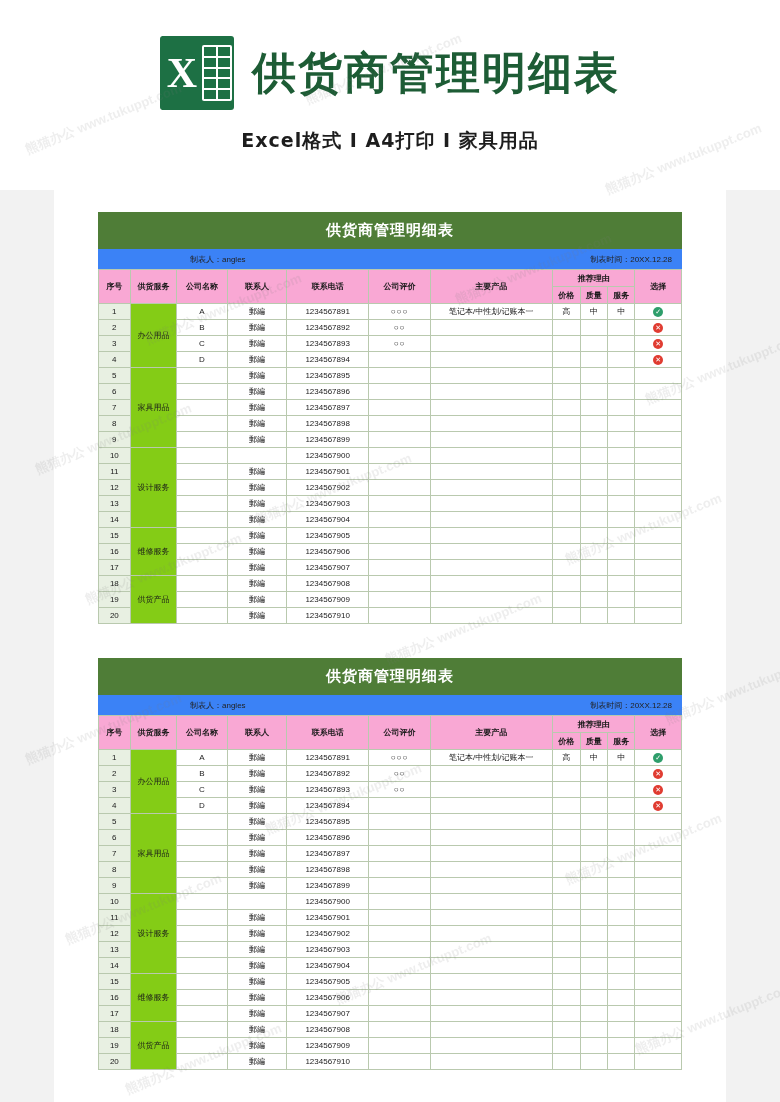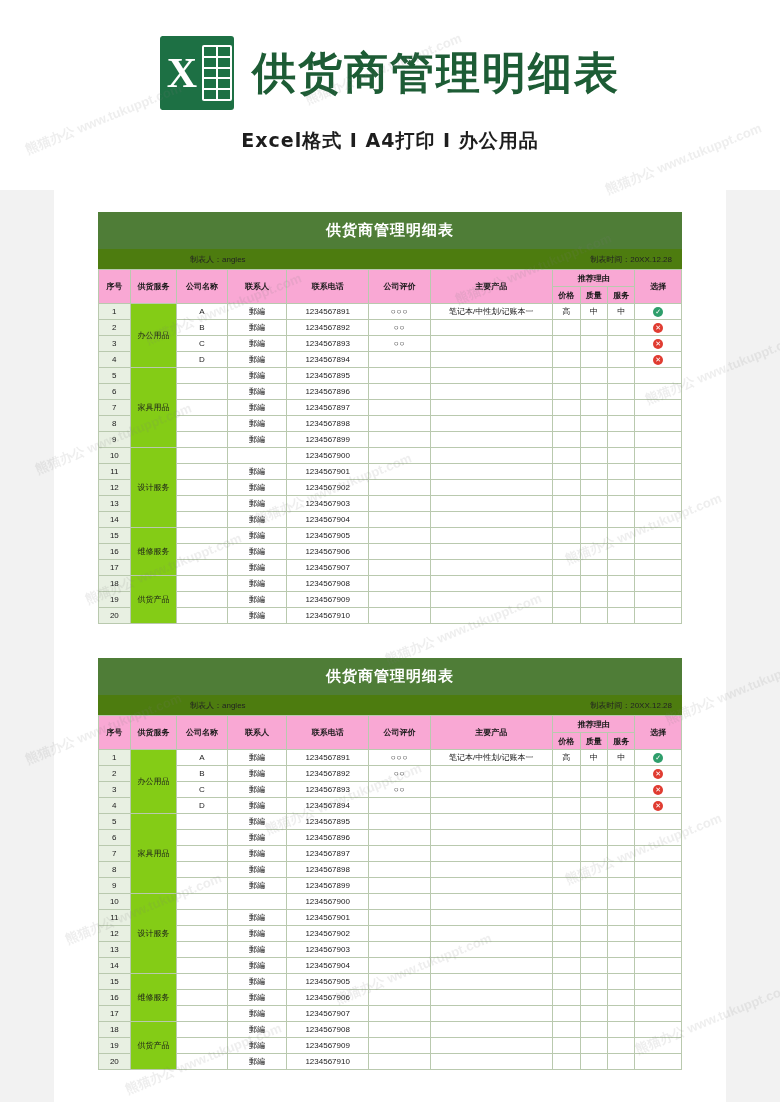--- a/index.html
+++ b/index.html
@@ -102,21 +102,21 @@
     font-weight: bold;
     padding: 9px 0;
     letter-spacing: 1px;
   }
   .meta-row {
     display: flex;
     justify-content: space-between;
     font-size: 8px;
     color: #222;
     padding: 5px 6px 4px 6px;
-    background: #4d7c0f;
+    background: #3b82f6;
   }
   .meta-left { margin-left: 86px; }
   .meta-right { margin-right: 4px; }
 
   table.grid-table {
     border-collapse: collapse;
     width: 100%;
     table-layout: fixed;
   }
   table.grid-table th,
@@ -190,21 +190,21 @@
             <i></i>
             <i></i>
             <i></i>
             <i></i>
             <i></i>
             <i></i>
         </div>
       </div>
       <div class="banner-title">供货商管理明细表</div>
     </div>
-    <div class="banner-sub">Excel格式 Ⅰ A4打印 Ⅰ 办公用品</div>
+    <div class="banner-sub">Excel格式 Ⅰ A4打印 Ⅰ 家具用品</div>
   </div>
 
   <div class="paper">
 
     <div class="sheet">
       <div class="sheet-title">供货商管理明细表</div>
       <div class="meta-row">
         <span class="meta-left">制表人：angles</span>
         <span class="meta-right">制表时间：20XX.12.28</span>
       </div>

